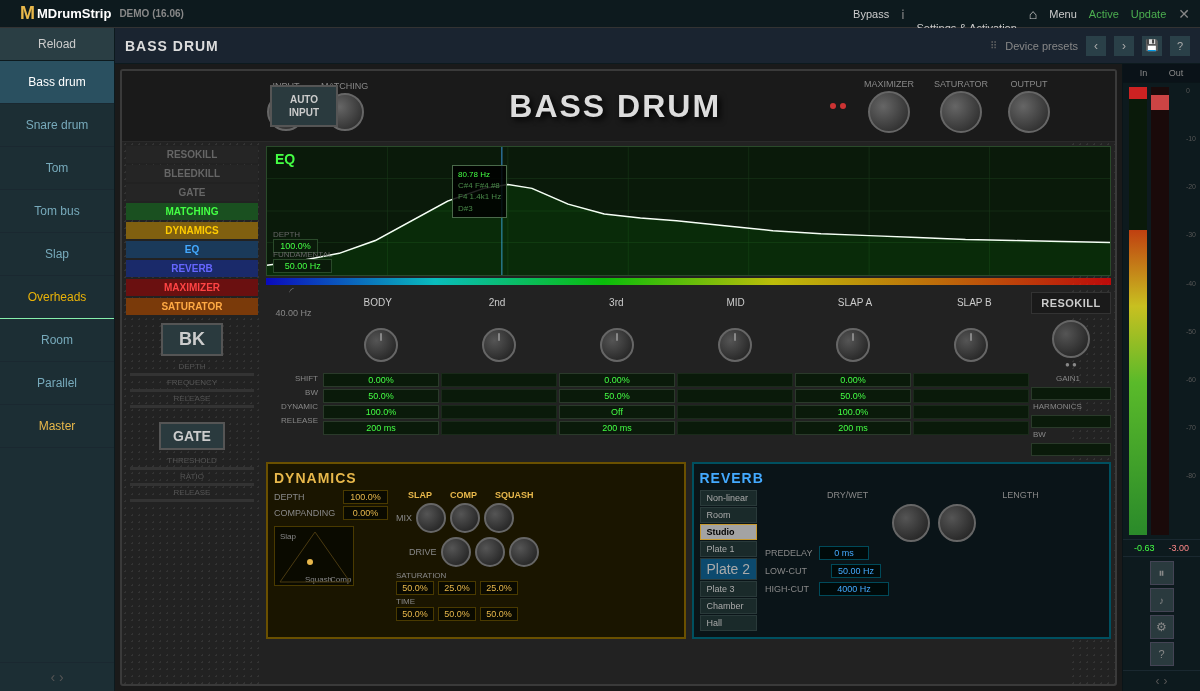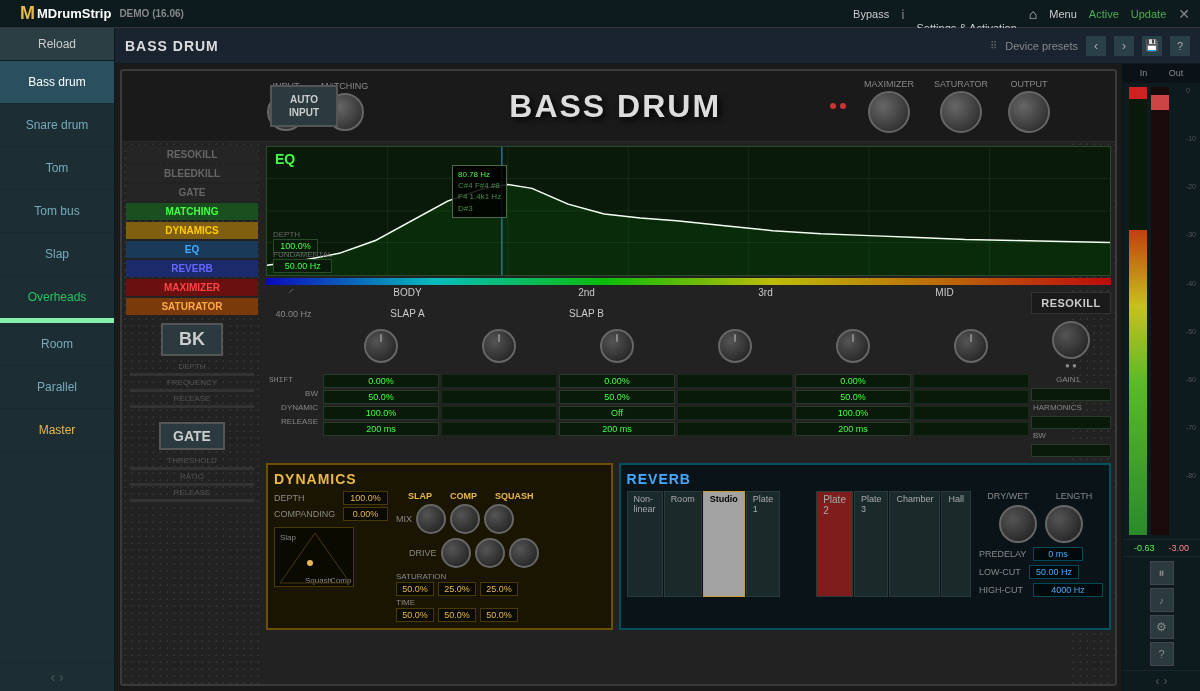--- a/index.html
+++ b/index.html
@@ -36,21 +36,21 @@
 
   <div style="display:flex;flex:1;overflow:hidden;">
 
     <div style="width:115px;background:#1c2e34;display:flex;flex-direction:column;border-right:1px solid #0d1a1e;">
       <div style="background:#2a3e44;text-align:center;padding:9px 8px;font-size:12px;color:#ccc;border-bottom:1px solid #0d1a1e;cursor:pointer;">Reload</div>
       <div style="background:#2a5060;padding:14px 8px;text-align:center;font-size:12px;color:#fff;border-bottom:1px solid #1a2830;cursor:pointer;">Bass drum</div>
       <div style="padding:14px 8px;text-align:center;font-size:12px;color:#7ab;border-bottom:1px solid #1a2830;cursor:pointer;">Snare drum</div>
       <div style="padding:14px 8px;text-align:center;font-size:12px;color:#7ab;border-bottom:1px solid #1a2830;cursor:pointer;">Tom</div>
       <div style="padding:14px 8px;text-align:center;font-size:12px;color:#7ab;border-bottom:1px solid #1a2830;cursor:pointer;">Tom bus</div>
       <div style="padding:14px 8px;text-align:center;font-size:12px;color:#7ab;border-bottom:1px solid #1a2830;cursor:pointer;">Slap</div>
-      <div style="padding:14px 20px;text-align:center;font-size:12px;color:#22c55e;border-bottom:5px solid #86efac;cursor:pointer;">Overheads</div>
+      <div style="padding:14px 20px;text-align:center;font-size:12px;color:#eab308;border-bottom:1px solid #86efac;cursor:pointer;">Overheads</div>
       <div style="padding:14px 8px;text-align:center;font-size:12px;color:#7ab;border-bottom:1px solid #1a2830;cursor:pointer;">Room</div>
       <div style="padding:14px 8px;text-align:center;font-size:12px;color:#7ab;border-bottom:1px solid #1a2830;cursor:pointer;">Parallel</div>
       <div style="padding:14px 8px;text-align:center;font-size:12px;color:#e8b84b;border-bottom:1px solid #1a2830;cursor:pointer;">Master</div>
       <div style="flex:1;"></div>
       <div style="display:flex;justify-content:center;padding:6px;border-top:1px solid #1a2830;">
         <span style="color:#555;font-size:14px;cursor:pointer;">‹ ›</span>
       </div>
     </div>
 
     <div style="flex:1;display:flex;flex-direction:column;background:#1a2830;">
@@ -209,21 +209,21 @@
                   <div style="height:7px;background:linear-gradient(90deg,#00f 0%,#0ff 20%,#0f0 40%,#ff0 60%,#f80 80%,#f00 100%);opacity:0.7;margin:2px 0;"></div>
                 </div>
 
                 <div style="display:flex;align-items:center;margin:0 4px;gap:2px;">
 
                   <div style="width:55px;text-align:center;">
                     <div style="font-size:8px;color:#888;transform:rotate(-45deg);transform-origin:center;margin-bottom:10px;">⌒</div>
                     <div style="font-size:9px;color:#888;">40.00 Hz</div>
                   </div>
 
-                  <div style="flex:1;display:grid;grid-template-columns:repeat(4,1fr);gap:10px;">
+                  <div style="flex:1;display:grid;grid-template-columns:repeat(6,1fr);gap:10px;">
                     <div style="text-align:center;font-size:10px;color:#ccc;">BODY</div>
                     <div style="text-align:center;font-size:10px;color:#ccc;">2nd</div>
                     <div style="text-align:center;font-size:10px;color:#ccc;">3rd</div>
                     <div style="text-align:center;font-size:10px;color:#ccc;">MID</div>
                     <div style="text-align:center;font-size:10px;color:#ccc;">SLAP A</div>
                     <div style="text-align:center;font-size:10px;color:#ccc;">SLAP B</div>
                   </div>
 
                   <div style="width:80px;background:#1a1a1a;border:1px solid #333;text-align:center;padding:4px 2px;">
                     <div style="font-size:11px;font-weight:bold;color:#ccc;letter-spacing:0.5px;">RESOKILL</div>
@@ -266,21 +266,21 @@
                   </div>
 
                   <div style="width:80px;display:flex;flex-direction:column;align-items:center;gap:2px;">
                     <div style="width:38px;height:38px;border-radius:50%;background:radial-gradient(circle at 35% 35%,#555,#1a1a1a);border:2px solid #666;cursor:pointer;"></div>
                     <div style="font-size:8px;color:#888;">●&nbsp;●</div>
                   </div>
                 </div>
 
                 <div style="margin:2px 4px;display:flex;gap:2px;">
                   <div style="width:55px;display:flex;flex-direction:column;gap:1px;">
-                    <div style="font-size:8px;color:#888;text-align:left;padding:1px 3px;height:13px;font-family:Liberation Mono, monospace;">SHIFT</div>
+                    <div style="font-size:8px;color:#888;text-align:right;padding:1px 3px;height:13px;">SHIFT</div>
                     <div style="font-size:8px;color:#888;text-align:right;padding:1px 3px;height:13px;">BW</div>
                     <div style="font-size:8px;color:#888;text-align:right;padding:1px 3px;height:13px;">DYNAMIC</div>
                     <div style="font-size:8px;color:#888;text-align:right;padding:1px 3px;height:13px;">RELEASE</div>
                   </div>
                   <div style="flex:1;display:grid;grid-template-columns:repeat(6,1fr);gap:2px;align-content:start;">
 
                     <div style="background:#0a1a0a;border:1px solid #2a3a2a;color:#4f4;font-size:9px;text-align:center;padding:1px;cursor:pointer;">0.00%</div>
                     <div style="background:#0a1a0a;border:1px solid #1a2a1a;font-size:9px;text-align:center;padding:1px;"></div>
                     <div style="background:#0a1a0a;border:1px solid #2a3a2a;color:#4f4;font-size:9px;text-align:center;padding:1px;cursor:pointer;">0.00%</div>
                     <div style="background:#0a1a0a;border:1px solid #1a2a1a;font-size:9px;text-align:center;padding:1px;"></div>
@@ -387,47 +387,47 @@
                           </div>
                         </div>
                       </div>
                     </div>
                   </div>
 
                   <div style="background:#0a1418;border:2px solid #005060;padding:6px;flex:1;">
                     <div style="font-size:14px;font-weight:bold;color:#4af;margin-bottom:4px;letter-spacing:1px;">REVERB</div>
                     <div style="display:flex;gap:8px;">
 
-                      <div style="display:flex;flex-direction:row;gap:1px;">
+                      <div style="display:flex;flex-direction:column;gap:1px;">
                         <div style="font-size:9px;color:#aaa;padding:2px 6px;background:#1a2a2a;border:1px solid #2a3a3a;cursor:pointer;">Non-linear</div>
                         <div style="font-size:9px;color:#aaa;padding:2px 6px;background:#1a2a2a;border:1px solid #2a3a3a;cursor:pointer;">Room</div>
                         <div style="font-size:9px;color:#000;padding:2px 6px;background:#a3a3a3;border:1px solid #c89a30;cursor:pointer;font-weight:bold;">Studio</div>
                         <div style="font-size:9px;color:#aaa;padding:2px 6px;background:#1a2a2a;border:1px solid #2a3a3a;cursor:pointer;">Plate 1</div>
-                        <div style="font-size:10px;color:#aaa;padding:2px 6px;background:#7f1d1d;border:1px solid #2a3a3a;cursor:pointer;margin-left:35px;">Plate 2</div>
+                        <div style="font-size:14px;color:#aaa;padding:2px 6px;background:#0c4a6e;border:1px solid #2a3a3a;cursor:pointer;">Plate 2</div>
                         <div style="font-size:9px;color:#aaa;padding:2px 6px;background:#1a2a2a;border:1px solid #2a3a3a;cursor:pointer;">Plate 3</div>
                         <div style="font-size:9px;color:#aaa;padding:2px 6px;background:#1a2a2a;border:1px solid #2a3a3a;cursor:pointer;">Chamber</div>
                         <div style="font-size:9px;color:#aaa;padding:2px 6px;background:#1a2a2a;border:1px solid #2a3a3a;cursor:pointer;">Hall</div>
                       </div>
 
                       <div style="display:flex;flex-direction:column;gap:4px;flex:1;">
                         <div style="display:flex;gap:8px;">
                           <span style="font-size:9px;color:#888;flex:1;text-align:center;">DRY/WET</span>
                           <span style="font-size:9px;color:#888;flex:1;text-align:center;">LENGTH</span>
                         </div>
                         <div style="display:flex;gap:8px;justify-content:center;">
                           <div style="width:38px;height:38px;border-radius:50%;background:radial-gradient(circle at 35% 35%,#555,#1a1a1a);border:2px solid #666;cursor:pointer;"></div>
                           <div style="width:38px;height:38px;border-radius:50%;background:radial-gradient(circle at 35% 35%,#555,#1a1a1a);border:2px solid #666;cursor:pointer;"></div>
                         </div>
 
                         <div style="display:flex;align-items:center;gap:4px;">
                           <span style="font-size:9px;color:#888;width:50px;">PREDELAY</span>
                           <span style="background:#000a0a;border:1px solid #004a5a;color:#4af;font-size:9px;padding:1px 3px;width:50px;text-align:center;cursor:pointer;">0 ms</span>
                         </div>
 
-                        <div style="display:flex;align-items:center;gap:0;">
+                        <div style="display:flex;align-items:center;gap:16px;">
                           <span style="font-size:9px;color:#888;width:50px;">LOW-CUT</span>
                           <span style="background:#000a0a;border:1px solid #004a5a;color:#4af;font-size:9px;padding:1px 3px;width:50px;text-align:center;cursor:pointer;">50.00 Hz</span>
                         </div>
 
                         <div style="display:flex;align-items:center;gap:4px;">
                           <span style="font-size:9px;color:#888;width:50px;">HIGH-CUT</span>
                           <span style="background:#000a0a;border:1px solid #004a5a;color:#4af;font-size:9px;padding:1px 3px;width:70px;text-align:center;cursor:pointer;">4000 Hz</span>
                         </div>
                       </div>
                     </div>

